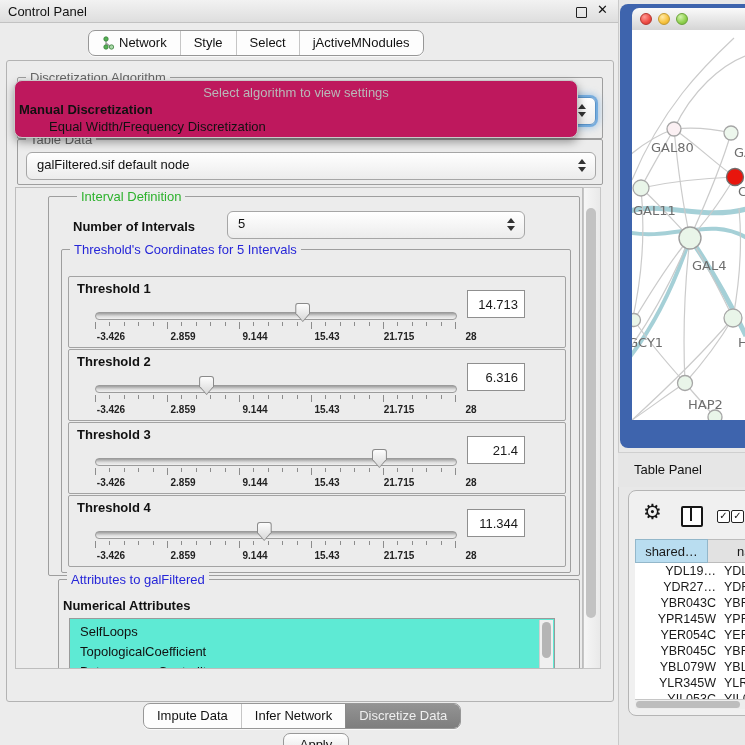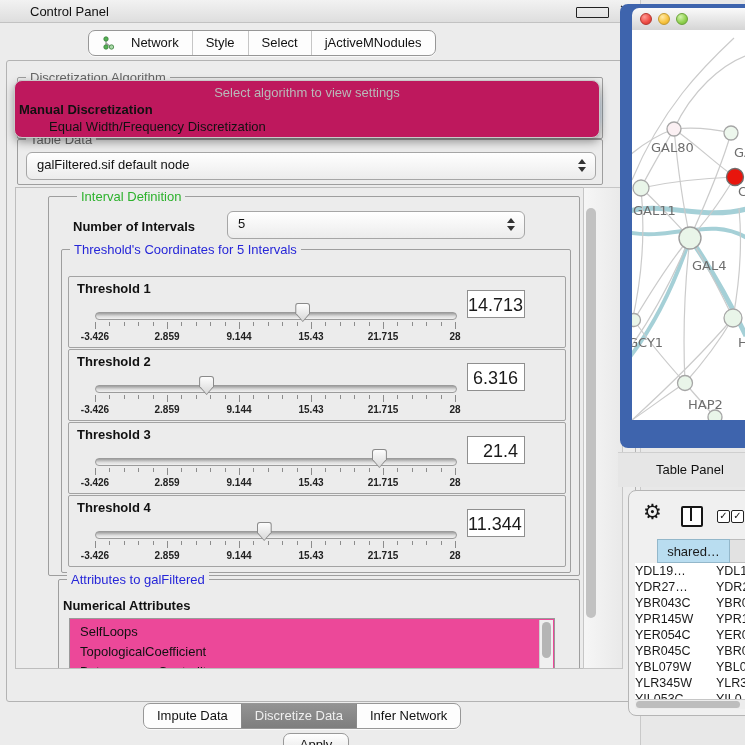--- a/index.html
+++ b/index.html
@@ -1,30 +1,30 @@
 <!DOCTYPE html>
 <html><head>
 <meta charset="utf-8">
 <style>
   html,body{margin:0;padding:0;}
   body{width:745px;height:745px;overflow:hidden;background:#e8e8e8;
        font-family:"Liberation Sans","DejaVu Sans",sans-serif;color:#1a1a1a;}
-  .abs{position:absolute;padding-left:22px;}
+  .abs{position:absolute;}
   #stage{position:relative;width:745px;height:745px;}
 
   
   #control-panel{left:0;top:0;width:618px;height:745px;background:#ececec;border-right:1px solid #c9c9c9;}
   .cp-titlebar{left:0;top:0;width:618px;height:22px;background:linear-gradient(#f2f2f2,#dedede);border-bottom:1px solid #c2c2c2;}
   .cp-title{left:8px;top:4px;font-size:13px;color:#111;}
   .float-box{left:576px;top:7px;width:9px;height:9px;border:1.6px solid #222;border-radius:1px;}
   .close-x{left:597px;top:2px;font-size:13px;font-weight:bold;color:#111;}
 
   
   .seg{position:absolute;display:inline-flex;border:1px solid #979797;border-radius:7px;background:#fdfdfd;overflow:hidden;height:24px;box-shadow:0 1px 0 rgba(255,255,255,.7);}
-  .seg .segitem{display:flex;align-items:center;gap:16px;padding:0 13px;font-size:13px;line-height:24px;color:#111;border-left:1px solid #c6c6c6;white-space:nowrap;}
+  .seg .segitem{display:flex;align-items:center;gap:4px;padding:0 13px;font-size:13px;line-height:24px;color:#111;border-left:1px solid #c6c6c6;white-space:nowrap;}
   .seg .segitem:first-child{border-left:none;}
   .seg .segitem.sel{background:linear-gradient(#939393,#7e7e7e);color:#efefef;border-left-color:#8a8a8a;}
   .seg .segitem.sel + .segitem{border-left-color:#8a8a8a;}
 
   
   .outer-panel{left:6px;top:60px;width:606px;height:640px;background:#ececec;border:1px solid #b3b3b3;border-radius:3px;}
 
   .groupbox{position:absolute;border:1px solid #9e9e9e;border-radius:2px;}
   .grouptitle{position:absolute;top:-8px;left:8px;background:#ececec;padding:0 4px;font-size:13px;white-space:nowrap;}
   .gt-green{color:#2db22d;margin-left:20px;}
@@ -55,26 +55,26 @@
 
   .tpanel{position:absolute;left:6px;width:496px;height:70px;border:1px solid #a3a3a3;border-radius:2px;background:#ececec;}
   .t-label{position:absolute;left:8px;top:4px;font-size:13px;font-weight:bold;color:#111;}
   .slider-zone{position:absolute;left:24px;top:25px;width:368px;height:42px;}
   .track{position:absolute;left:2px;top:10px;width:360px;height:6px;border:1px solid #9b9b9b;border-radius:4px;background:linear-gradient(#9e9e9e,#dcdcdc 55%,#f1f1f1);}
   .thumb{position:absolute;top:1px;width:15px;height:19px;background:#8a8a8a;clip-path:polygon(0 0,100% 0,100% 55%,50% 100%,0 55%);border-radius:3px;}
   .thumb .thumb-in{position:absolute;left:1px;top:1px;right:1px;bottom:1px;background:linear-gradient(#fdfdfd,#d8d8d8);clip-path:polygon(0 0,100% 0,100% 55%,50% 100%,0 55%);border-radius:2px;}
   .ticks{position:absolute;left:0;top:20px;width:368px;height:7px;}
   .tick{position:absolute;top:0;width:1px;height:4px;background:#8c8c8c;}
   .tick.major{height:7px;}
-  .tick-labels{position:absolute;left:0;top:29px;width:368px;height:12px;}
+  .tick-labels{position:absolute;left:16px;top:29px;width:368px;height:12px;}
   .tick-label{position:absolute;transform:translateX(-50%);font-size:10px;font-weight:bold;color:#222;white-space:nowrap;}
-  .value-box{position:absolute;left:398px;top:13px;width:58px;height:28px;background:#fff;border:1px solid #8f8f8f;font-size:18px;text-align:right;line-height:28px;padding-right:6px;box-sizing:border-box;}
-
-  
-  .attr-list{position:absolute;left:10px;top:38px;width:484px;height:84px;background:#ec4899;border:1px solid #9a9a9a;overflow:hidden;}
+  .value-box{position:absolute;left:398px;top:13px;width:58px;height:28px;background:#fff;border:1px solid #8f8f8f;font-size:13px;text-align:right;line-height:28px;padding-right:6px;box-sizing:border-box;}
+
+  
+  .attr-list{position:absolute;left:10px;top:38px;width:484px;height:84px;background:#5eead4;border:1px solid #9a9a9a;overflow:hidden;}
   .attr-item{font-size:13px;line-height:20px;padding-left:10px;color:#111;white-space:nowrap;}
   .attr-list .list-scroll{position:absolute;right:1px;top:1px;width:13px;height:82px;background:#f0f0f0;border-left:1px solid #d0d0d0;}
   .attr-list .list-thumb{position:absolute;left:2px;top:2px;width:9px;height:36px;background:#b5b5b5;border-radius:5px;}
 
   .apply-btn{position:absolute;left:276px;top:672px;width:64px;height:23px;background:linear-gradient(#ffffff,#e3e3e3);border:1px solid #999;border-radius:7px;font-size:13px;text-align:center;line-height:22px;color:#111;}
 
   
   .neticon{width:13px;height:14px;display:inline-block;}
 
   
@@ -92,21 +92,21 @@
   .gear{position:absolute;left:14px;top:9px;font-size:21px;color:#161616;font-family:"DejaVu Sans",sans-serif;}
   .colicon{position:absolute;left:52px;top:15px;width:18px;height:17px;border:2px solid #161616;border-radius:2px;background:#fff;}
   .colicon .mid{position:absolute;left:7px;top:0;width:2px;height:13px;background:#161616;}
   .chk{position:absolute;top:19px;width:11px;height:11px;border:1.5px solid #222;border-radius:2px;background:#fff;font-size:10px;line-height:10px;text-align:center;color:#111;}
   .tp-header{position:absolute;top:48px;height:24px;font-size:13px;}
   .th-cell{position:absolute;top:0;height:24px;line-height:24px;text-align:center;box-sizing:border-box;}
   .th-c1{left:6px;width:73px;background:#b9ddf0;border:1px solid #93b7ca;}
   .th-c2{left:79px;width:70px;background:#e2e2e2;border:1px solid #bcbcbc;border-left:none;text-align:left;padding-left:29px;}
   .tp-rows{position:absolute;left:6px;top:72px;width:143px;height:136px;background:#fff;overflow:hidden;font-size:12.5px;}
   .tp-row{position:relative;height:16px;line-height:16px;white-space:nowrap;}
-  .tp-row .c1{display:inline-block;width:73px;text-align:left;}
+  .tp-row .c1{display:inline-block;width:73px;text-align:right;margin-left:8px;}
   .tp-row .c2{display:inline-block;padding-left:8px;}
   .tp-hscroll{position:absolute;left:6px;top:208px;width:143px;height:9px;background:#ededed;border-top:1px solid #c6c6c6;}
   .tp-hthumb{position:absolute;left:1px;top:1px;width:104px;height:7px;background:#bdbdbd;border-radius:4px;}
 </style>
 </head>
 <body>
 
 <div id="stage">
 
   <div id="control-panel" class="abs">
@@ -390,25 +390,25 @@
         <div class="thumbbar"></div>
       </div>
 
       <div class="apply-btn">Apply</div>
     </div>
 
     <div class="seg" style="left:143px;top:703px;">
       <div class="segitem">
           <span>Impute Data</span>
         </div>
+      <div class="segitem">
+          <span>Infer Network</span>
+        </div>
       <div class="segitem sel">
           <span>Discretize Data</span>
-        </div>
-      <div class="segitem">
-          <span>Infer Network</span>
         </div>
     </div>
 
     <div class="popup abs">
       <div class="popup-hint">Select algorithm to view settings</div>
       <div class="popup-item b">Manual Discretization</div>
       <div class="popup-item n">Equal Width/Frequency Discretization</div>
     </div>
   </div>
 

